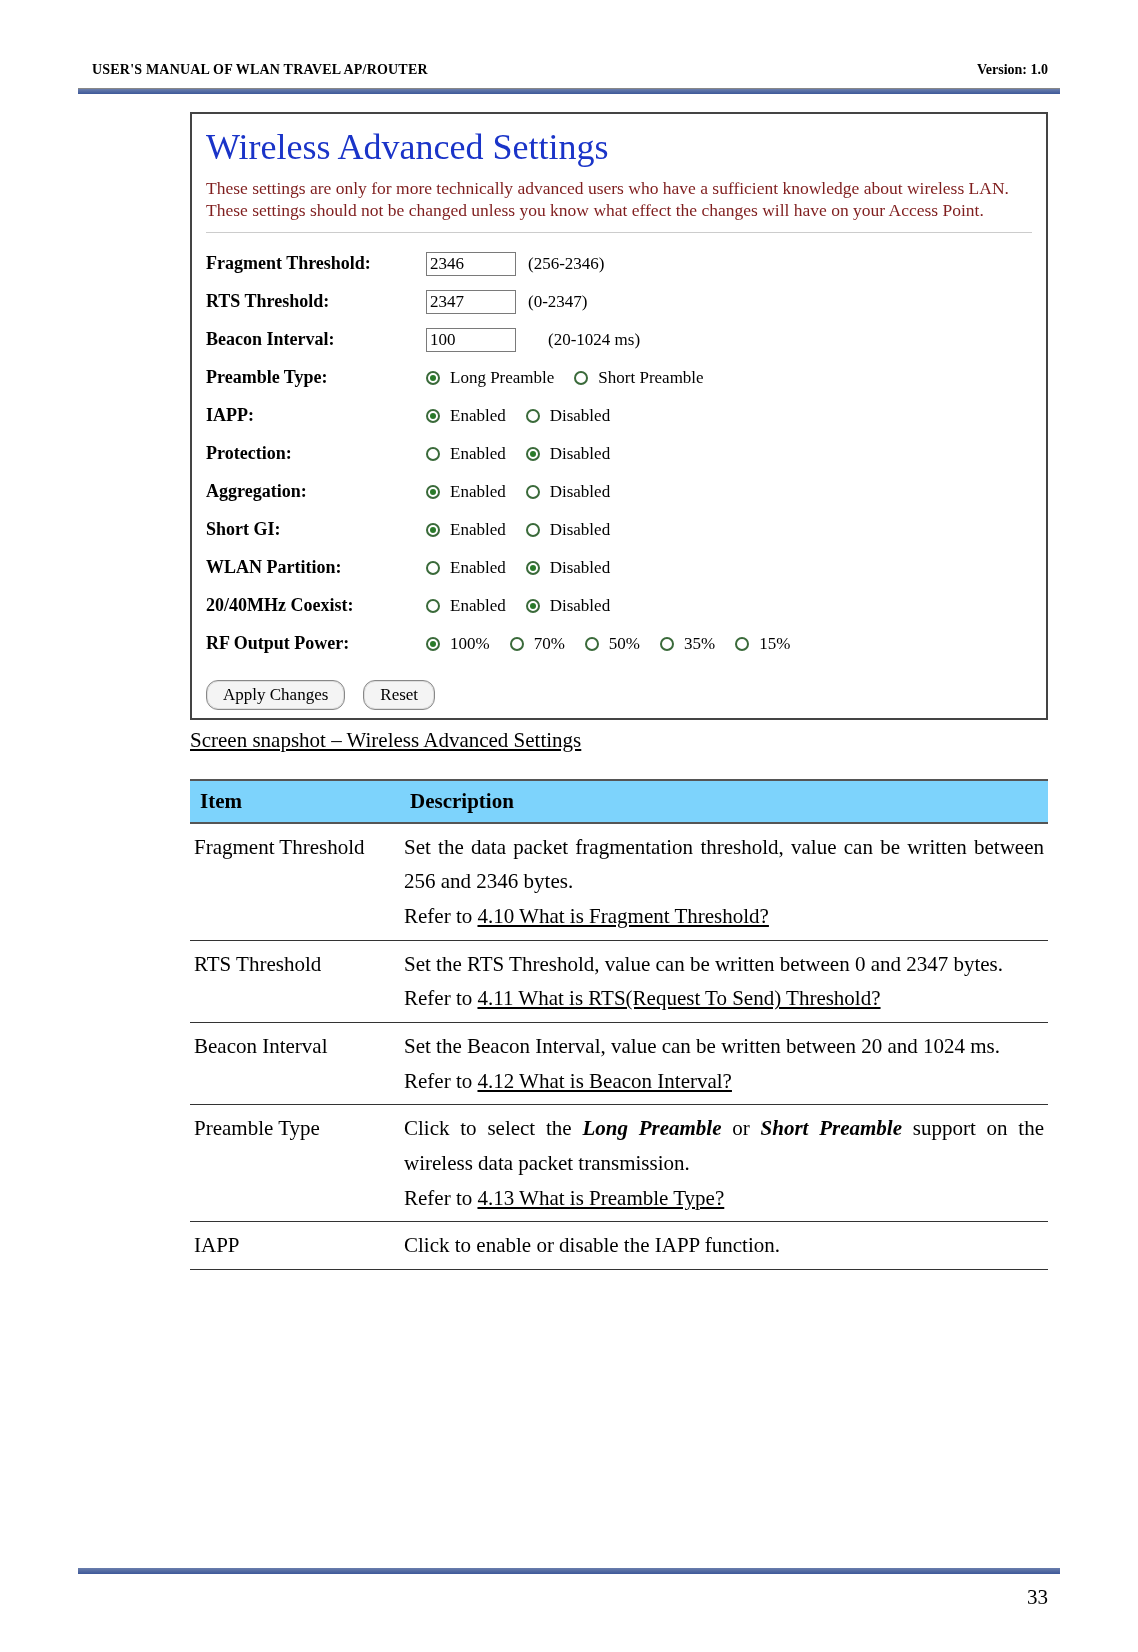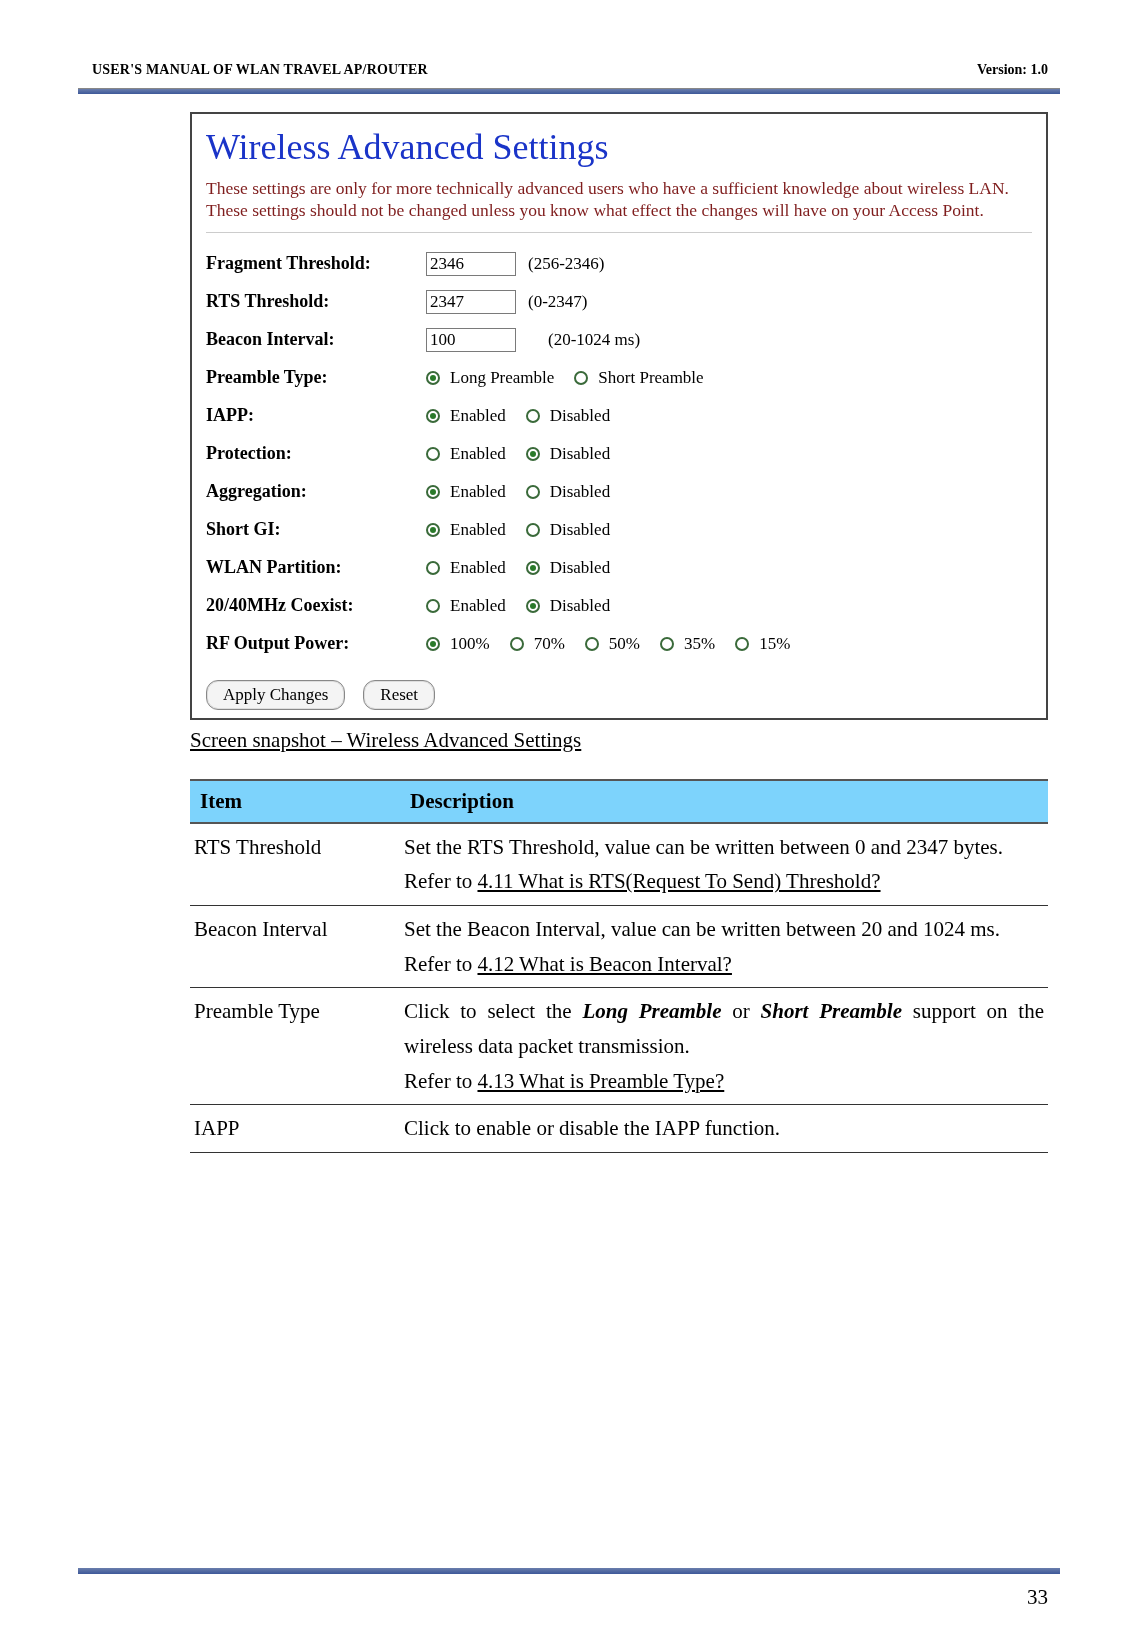--- a/index.html
+++ b/index.html
@@ -308,20 +308,27 @@
 
   <table class="desc-table">
     <thead>
       <tr>
         <th>Item</th>
         <th>Description</th>
       </tr>
     </thead>
     <tbody>
       <tr>
+        <td>Fragment Threshold</td>
+        <td class="justify">
+          <span>Set the data packet fragmentation threshold, value can be written between 256 and 2346 bytes.</span><br>
+          <span>Refer to </span><span class="desc-link">4.10 What is Fragment Threshold?</span>
+        </td>
+      </tr>
+      <tr>
         <td>RTS Threshold</td>
         <td class="justify">
           <span>Set the RTS Threshold, value can be written between 0 and 2347 bytes.</span><br>
           <span>Refer to </span><span class="desc-link">4.11 What is RTS(Request To Send) Threshold?</span>
         </td>
       </tr>
       <tr>
         <td>Beacon Interval</td>
         <td class="justify">
           <span>Set the Beacon Interval, value can be written between 20 and 1024 ms.</span><br>

